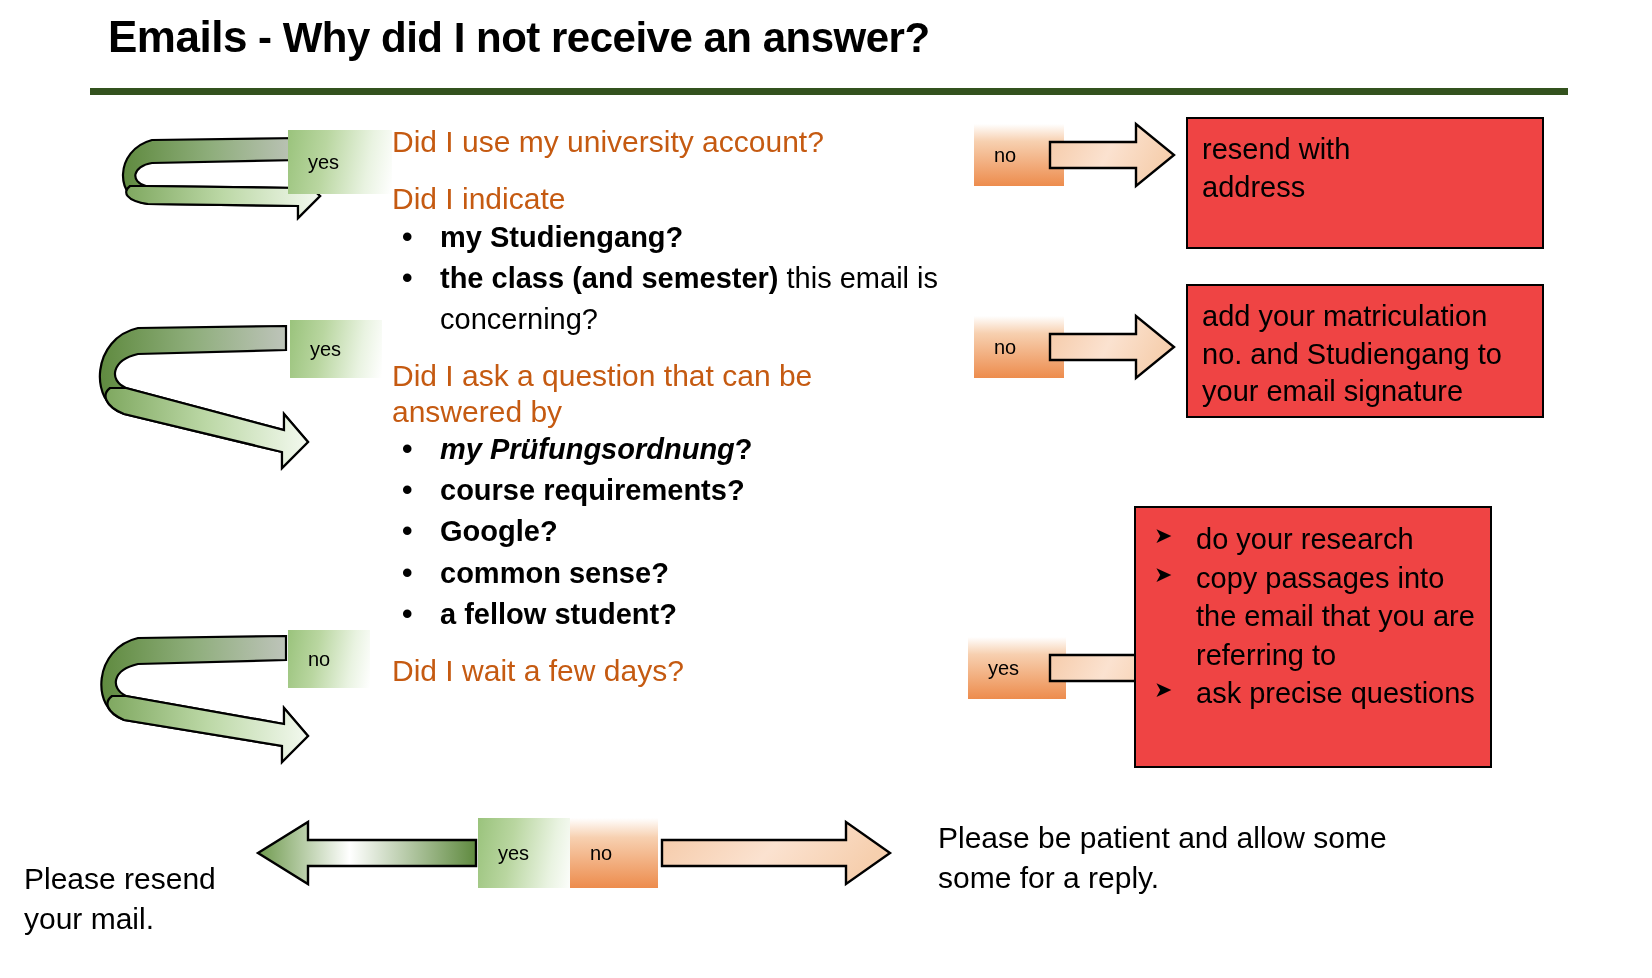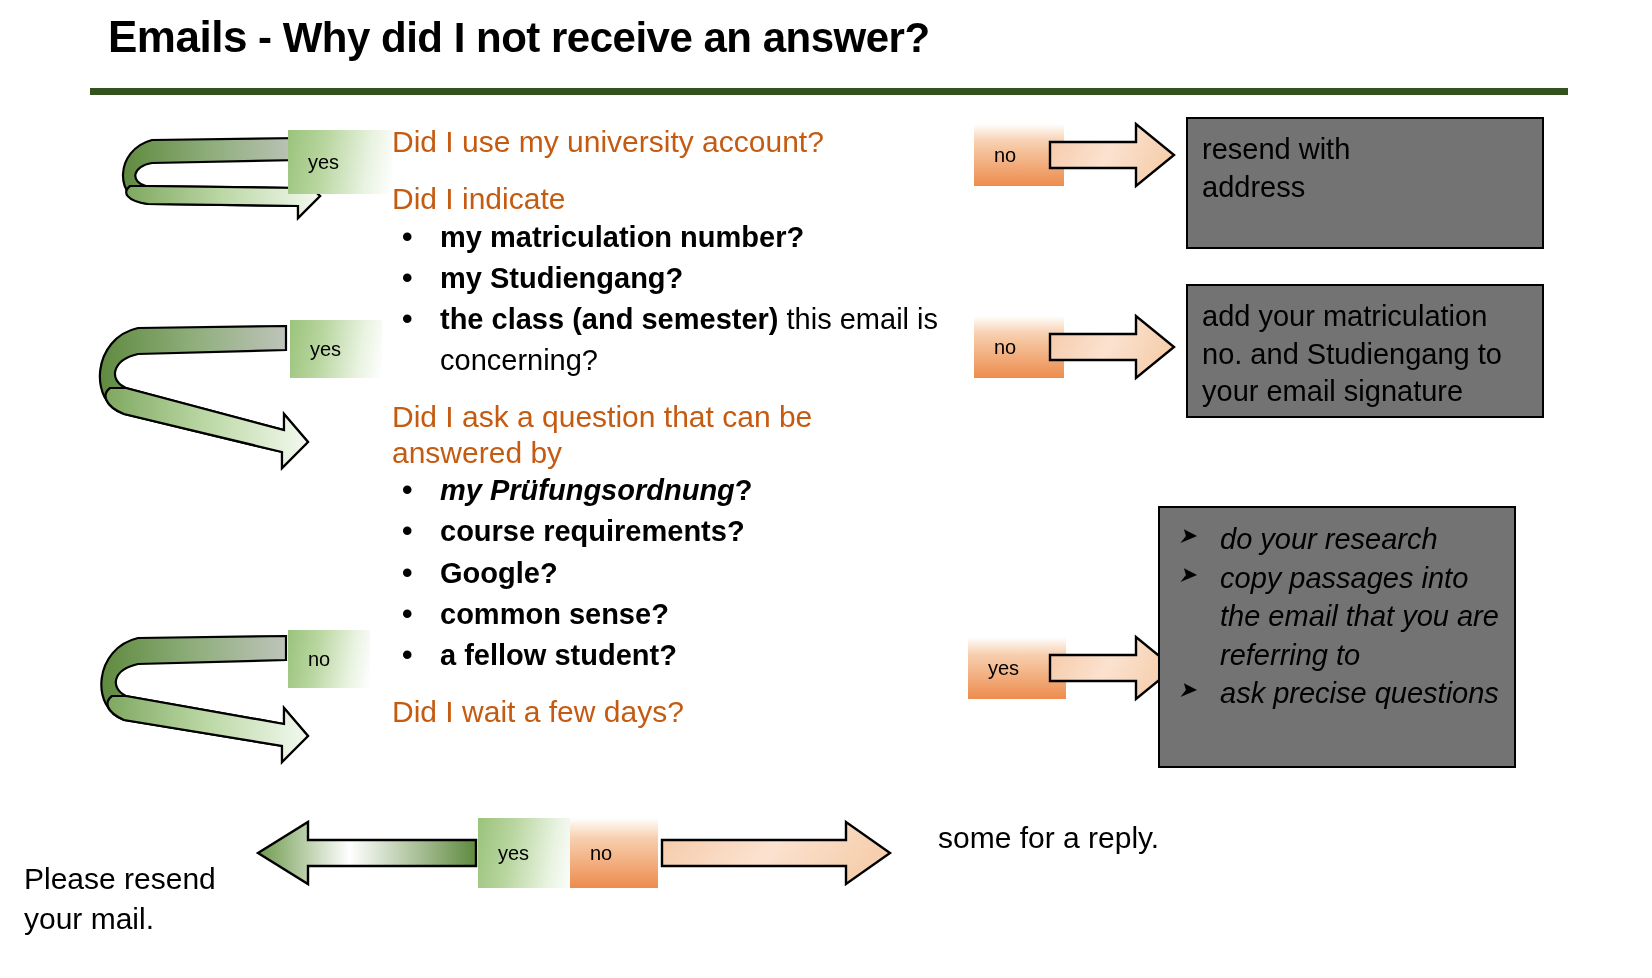--- a/index.html
+++ b/index.html
@@ -30,21 +30,21 @@
   .gap-a{height:18px;}
   .gap-b{height:22px;}
 
   
   .chip{position:absolute;display:flex;align-items:center;
         justify-content:flex-start;font-size:20px;color:#000;padding-left:20px;}
   .chip-green{background:linear-gradient(100deg,#9ac37c 0%,#b9d6a0 35%,#e9f3e1 75%,#ffffff 100%);}
   .chip-orange{background:linear-gradient(to bottom,#ffffff 0%,#f7d0b0 28%,#ed8c4d 100%);}
 
   
-  .rbox{position:absolute;border:2px solid #000;background:#737373;
+  .rbox{position:absolute;border:2px solid #000;background:#ef4444;
         box-sizing:border-box;}
   .rbox .txt{font-size:29px;line-height:1.30;color:#000;}
   .arrow-list{list-style:none;margin:0;padding:0;}
   .arrow-list li{position:relative;padding-left:46px;font-size:29px;
                  line-height:1.33;}
   .arrow-list li:before{content:"\27A4";position:absolute;left:4px;top:1px;
                         font-size:22px;color:#000;}
 
   svg{display:block;overflow:visible;}
   .svg-abs{position:absolute;}
@@ -63,21 +63,20 @@
 <div id="mid-col">
 
   <div class="q-head">
     <span>Did I use my </span><b>university account?</b>
   </div>
 
   <div class="gap-b"></div>
 
   <div class="q-head">Did I indicate</div>
   <ul class="bul">
-    <li><span>my matriculation number?</span></li>
     <li><span>my Studiengang?</span></li>
     <li><span>the class (and semester)</span><span class="reg"> this email is concerning?</span></li>
   </ul>
 
   <div class="gap-a"></div>
 
   <div class="q-head" style="max-width:470px;">Did I ask a question that can be answered by</div>
   <ul class="bul">
     <li><span class="ital">my Prüfungsordnung</span><span>?</span></li>
     <li><span>course requirements?</span></li>
@@ -196,21 +195,21 @@
 <svg class="svg-abs" style="left:1048px;top:635px;" width="128" height="66" viewBox="0 0 128 66">
   <defs>
     <linearGradient id="og3" x1="0" y1="0" x2="1" y2="0.25">
       <stop offset="0" stop-color="#f5c9a6"></stop>
         <stop offset="0.55" stop-color="#fbe2d0"></stop>
       <stop offset="1" stop-color="#f6cfae"></stop>
     </linearGradient>
   </defs>
   <path d="M2,20 L88,20 L88,2 L126,33 L88,64 L88,46 L2,46 Z" fill="url(#og3)" stroke="#000" stroke-width="2.4" stroke-linejoin="miter"></path>
 </svg>
-<div class="rbox" style="left:1158px;top:506px;width:358px;height:262px;padding:12px 14px;font-style:italic;">
+<div class="rbox" style="left:1134px;top:506px;width:358px;height:262px;padding:12px 14px;">
   <ul class="arrow-list">
     <li>do your research</li>
     <li>copy passages into the email that you are referring to</li>
     <li>ask precise questions</li>
   </ul>
 </div>
 
 <div style="position:absolute;left:24px;top:812px;width:250px;font-size:30px;line-height:1.34;margin-top:47px;">
   <div>Please resend</div>
   <div>your mail.</div>
@@ -239,14 +238,15 @@
     <linearGradient id="ogF" x1="0" y1="0" x2="1" y2="0.25">
       <stop offset="0" stop-color="#f5c9a6"></stop>
         <stop offset="0.55" stop-color="#fbe2d0"></stop>
       <stop offset="1" stop-color="#f6cfae"></stop>
     </linearGradient>
   </defs>
   <path d="M2,20 L186,20 L186,2 L230,33 L186,64 L186,46 L2,46 Z" fill="url(#ogF)" stroke="#000" stroke-width="2.4" stroke-linejoin="miter"></path>
 </svg>
 
 <div style="position:absolute;left:938px;top:818px;width:560px;font-size:30px;line-height:1.34;">
+  <div>Please be patient and allow some</div>
   <div>some for a reply.</div>
 </div>
 
 </body></html>

